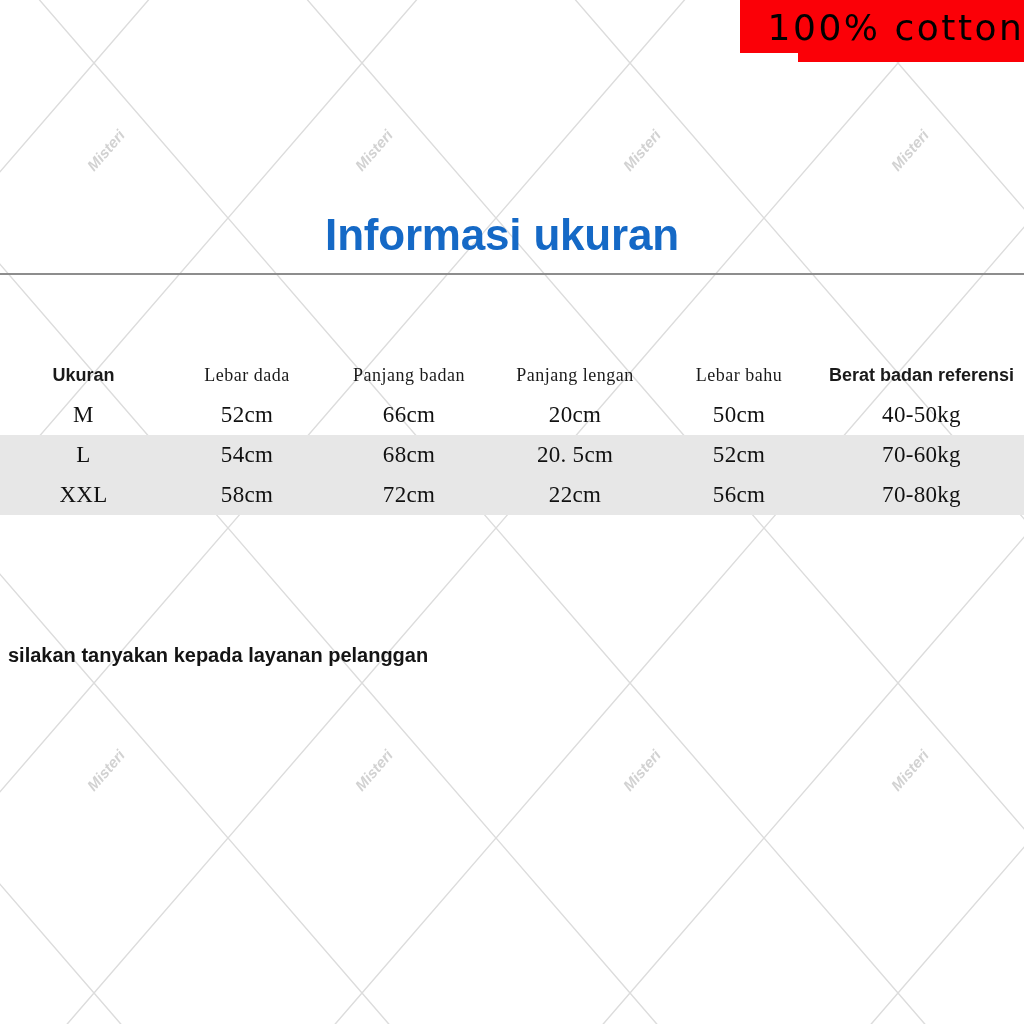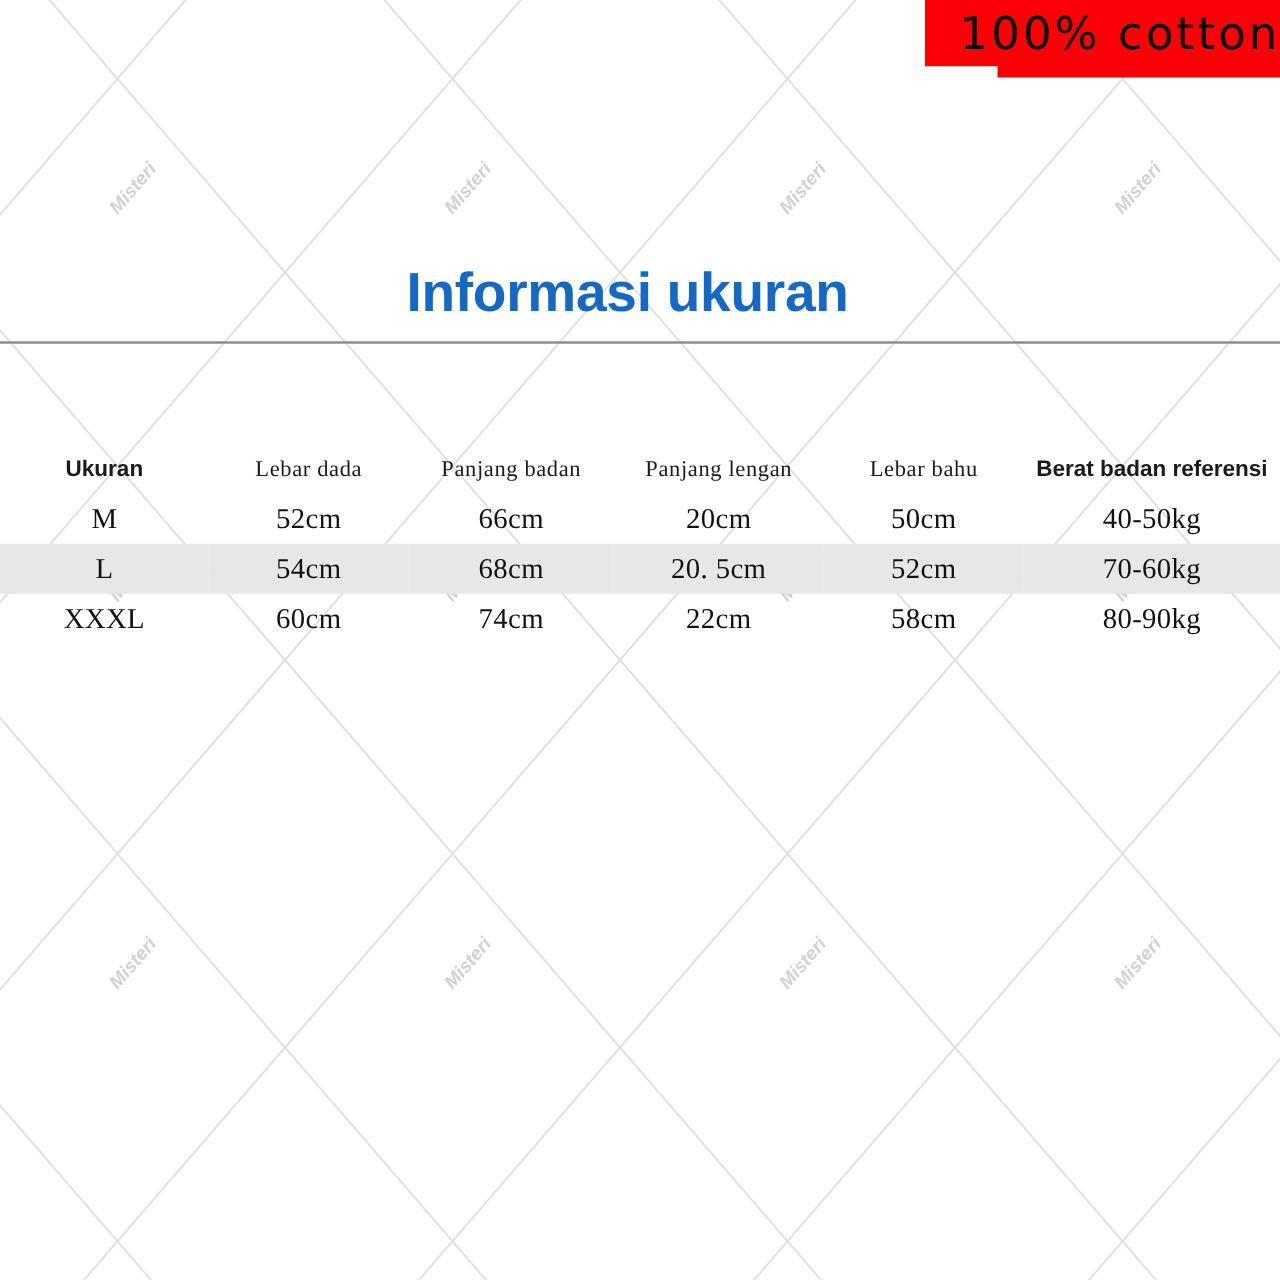--- a/index.html
+++ b/index.html
@@ -224,27 +224,28 @@
         <td>40-50kg</td>
       </tr>
       <tr class="shaded">
         <td>L</td>
         <td>54cm</td>
         <td>68cm</td>
         <td>20. 5cm</td>
         <td>52cm</td>
         <td>70-60kg</td>
       </tr>
-      <tr>
-        <td>XXXL</td>
-        <td>60cm</td>
-        <td>74cm</td>
+      <tr class="shaded">
+        <td>XXL</td>
+        <td>58cm</td>
+        <td>72cm</td>
         <td>22cm</td>
-        <td>58cm</td>
-        <td>80-90kg</td>
+        <td>56cm</td>
+        <td>70-80kg</td>
       </tr>
     </tbody>
   </table>
 
   <div id="footer-note">
+    <span class="note-line">silakan tanyakan kepada layanan pelanggan</span>
   </div>
 
 </div>
 
 </body></html>

